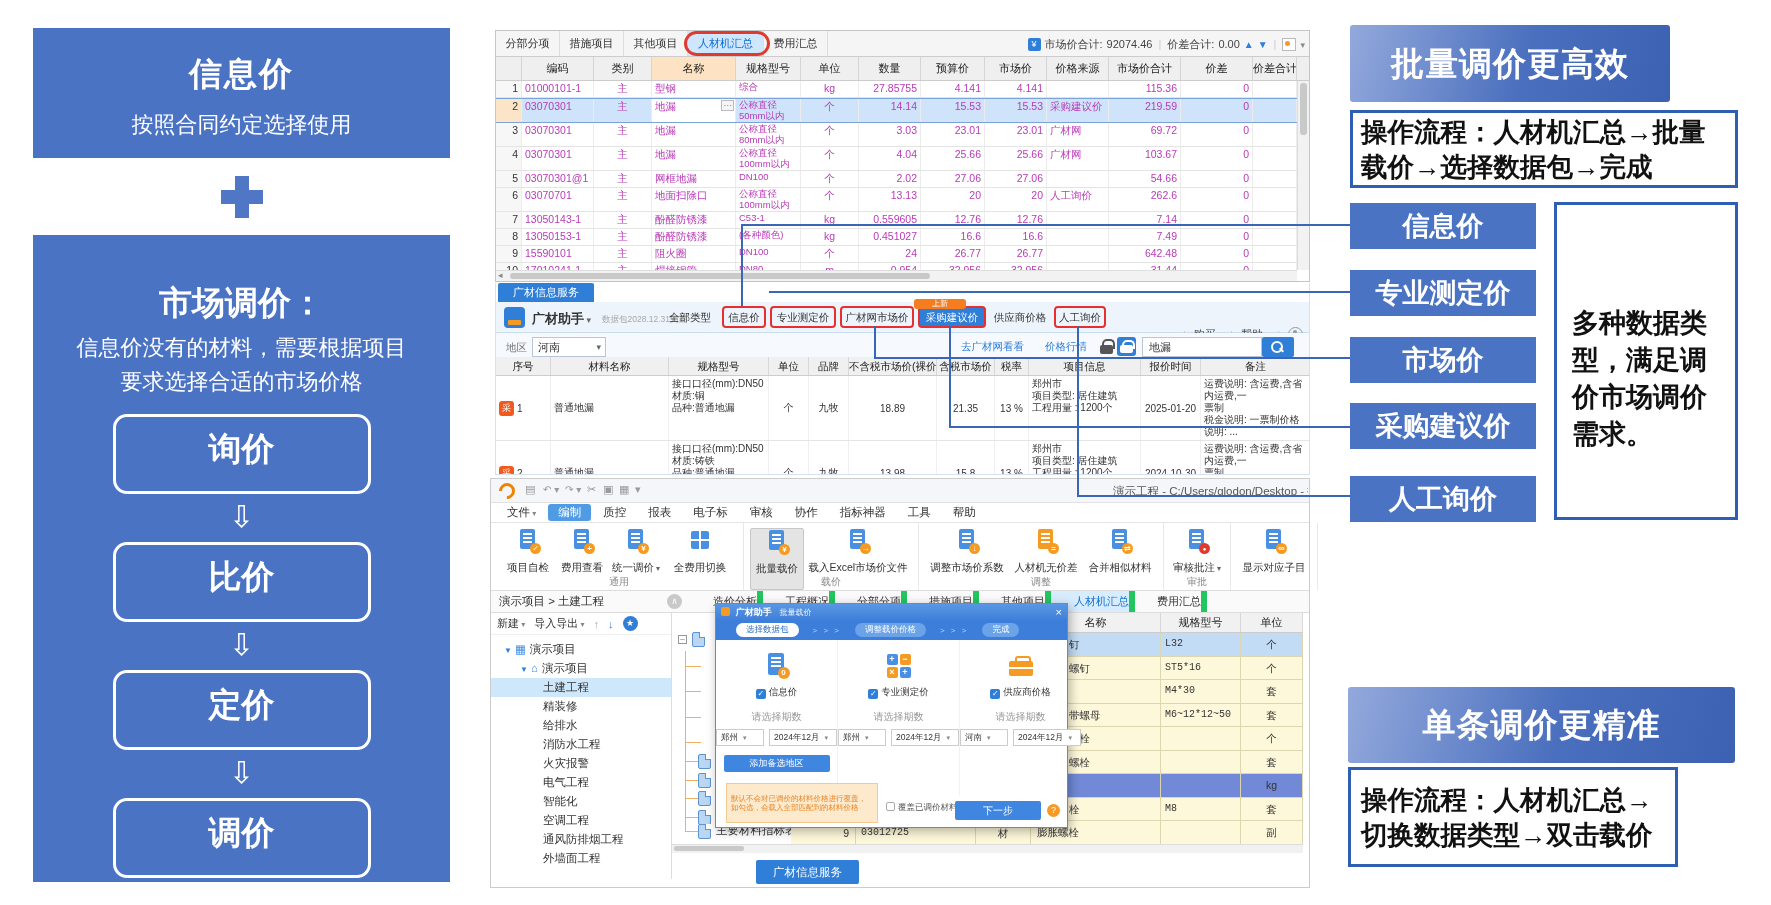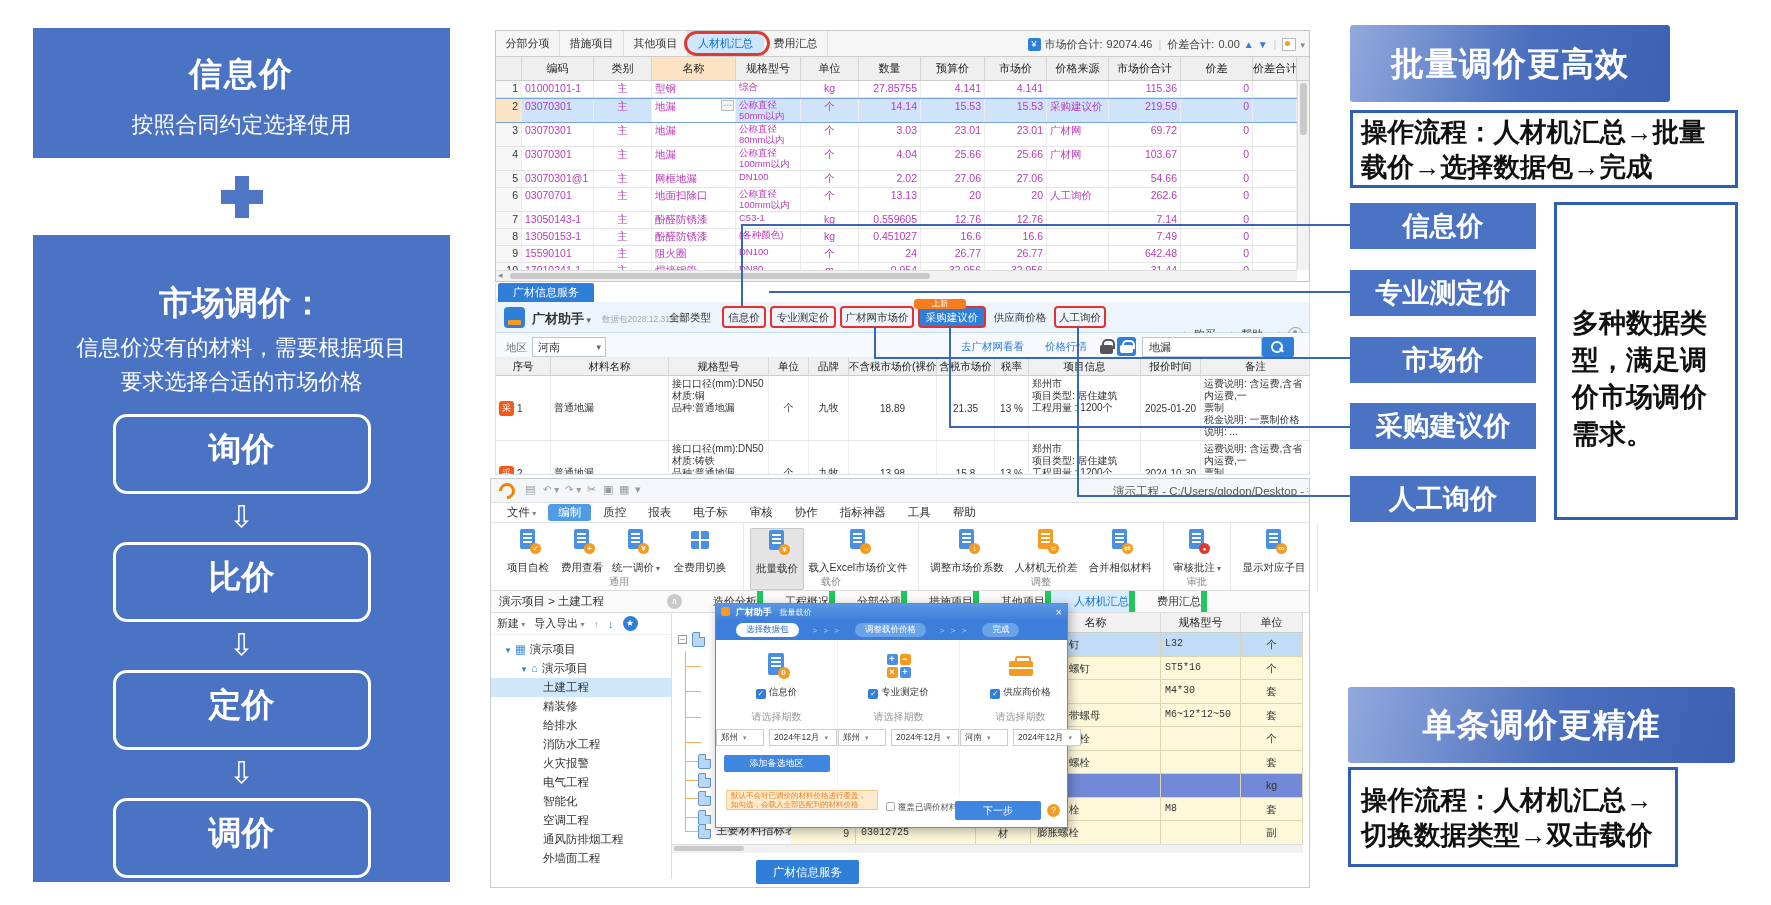--- a/index.html
+++ b/index.html
@@ -245,21 +245,21 @@
   .dchk{margin-top:7px;font-size:9.5px;color:#333}
   .cb{display:inline-block;width:10px;height:10px;background:#2f7ed8;border-radius:2px;color:#fff;font-size:8px;line-height:10px;text-align:center;margin-right:3px;vertical-align:-1px}
   .cb::before{content:"✓"}
   .dsl{margin-top:11px;color:#999;font-size:10px}
   .dsels{margin-top:5px;display:flex;justify-content:center;gap:5px}
   .dsel{border:1px solid #ccc;background:#fff;height:17px;padding:0 4px;font-size:8.5px;color:#333;display:flex;align-items:center;gap:5px;white-space:nowrap}
   .dsel::after{content:"▾";color:#888;font-size:7px}
   .dsel.r{width:48px}.dsel.p{width:68px}
   .dadd{margin:9px auto 0;width:106px;height:17px;background:#3f86e0;color:#fff;line-height:17px;border-radius:2px;font-size:9px}
   #dlg-foot{position:absolute;left:0;right:0;bottom:0;height:33px}
-  .dnote{position:absolute;left:10px;bottom:17px;width:152px;background:#fdeacc;border:1px solid #f2c98e;color:#e8862a;font-size:7.5px;line-height:9px;padding:0 4px;text-align:left}
+  .dnote{position:absolute;left:10px;bottom:4px;width:152px;background:#fdeacc;border:1px solid #f2c98e;color:#e8862a;font-size:7.5px;line-height:9px;padding:10px 4px;text-align:left}
   .dover{position:absolute;left:170px;bottom:13px;font-size:8.5px;color:#555;white-space:nowrap}
   .cbe{display:inline-block;width:9px;height:9px;border:1px solid #aaa;background:#fff;border-radius:2px;margin-right:3px;vertical-align:-1px}
   .dnext{position:absolute;right:26px;bottom:7px;width:86px;height:19px;background:#3f86e0;color:#fff;text-align:center;line-height:19px;border-radius:2px;font-size:10px}
   .dq{position:absolute;right:7px;bottom:10px;width:13px;height:13px;border-radius:50%;background:#f59a23;color:#fff;font-size:9px;line-height:13px;text-align:center}
   .dq::before{content:"?"}
 
   
   .conn{position:absolute;background:#3a66b8;z-index:5}
   .banner{position:absolute;color:#fff;font-weight:bold;font-size:33px;text-align:center;background:linear-gradient(105deg,#93a9dc,#4a6fbe 55%,#3c61b2);border-radius:3px;z-index:7;letter-spacing:1px}
   #banner1{left:1350px;top:25px;width:320px;height:77px;line-height:77px}

